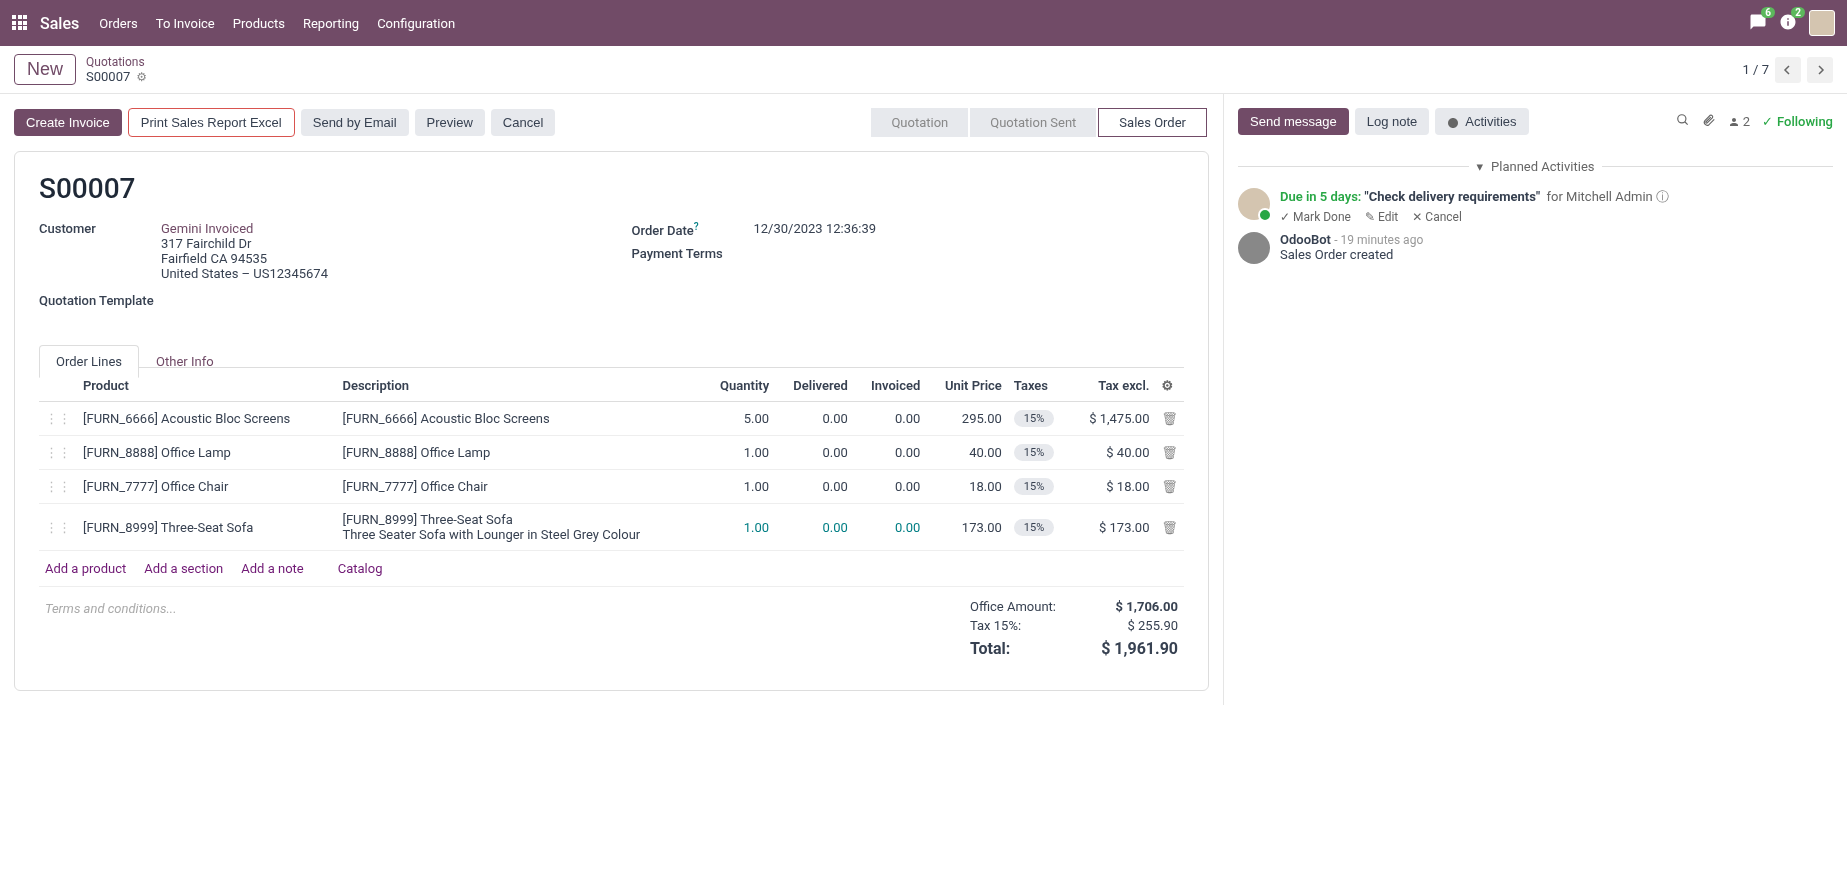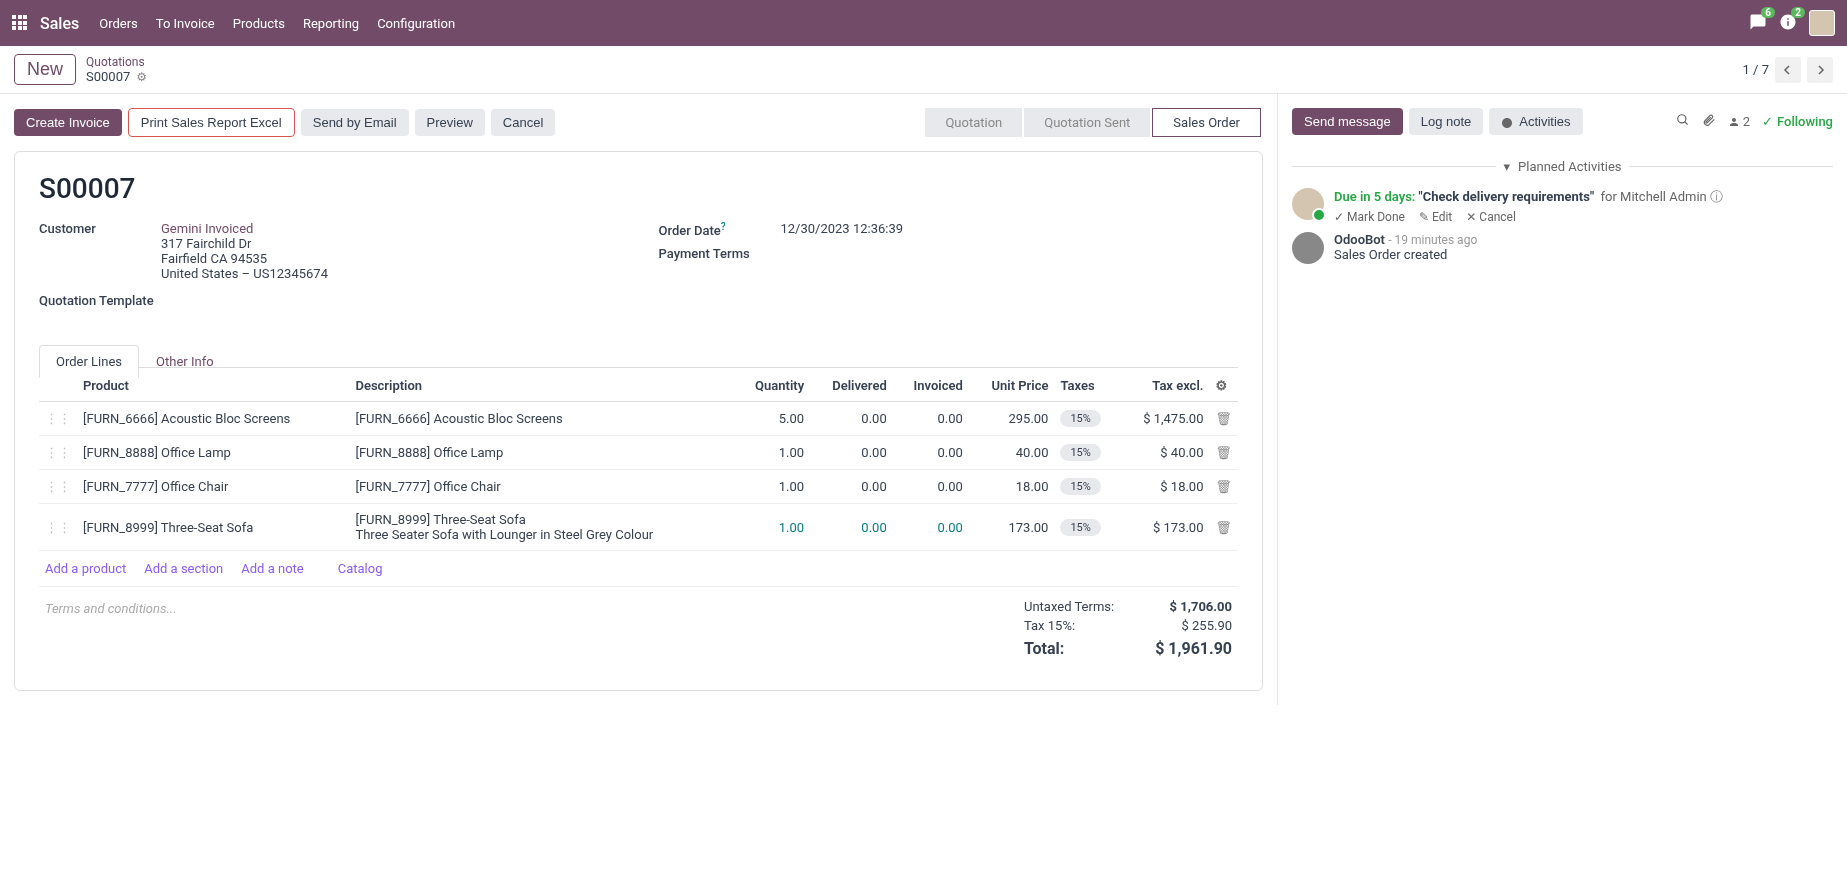--- a/index.html
+++ b/index.html
@@ -16,21 +16,21 @@
 .avatar { width: 26px; height: 26px; border-radius: 3px; background: #d4c5b0; cursor: pointer; border: 1px solid #fff; }
 .breadcrumb-bar { display: flex; align-items: center; padding: 8px 14px; border-bottom: 1px solid #e5e5e5; }
 .btn-new { border: 1px solid #714b67; color: #714b67; background: #fff; padding: 4px 12px; border-radius: 4px; font-size: 18px; cursor: pointer; margin-right: 10px; }
 .breadcrumb-text .bc-top { color: #714b67; font-size: 12px; cursor: pointer; }
 .breadcrumb-text .bc-bottom { color: #374151; font-size: 13px; display: flex; align-items: center; gap: 6px; }
 .gear-icon { color: #888; cursor: pointer; font-size: 12px; }
 .pager { margin-left: auto; display: flex; align-items: center; gap: 6px; }
 .pager-btn { width: 26px; height: 26px; background: #f1f1f1; border: none; border-radius: 3px; cursor: pointer; display: flex; align-items: center; justify-content: center; color: #666; }
 .content-wrapper { display: flex; }
 .main-panel { flex: 1; padding: 0 14px 14px 14px; min-width: 0; }
-.side-panel { width: 570px; border-left: 1px solid #e5e5e5; padding: 0 14px 14px 14px; }
+.side-panel { width: 624px; border-left: 1px solid #e5e5e5; padding: 0 14px 14px 14px; }
 .action-bar { display: flex; align-items: center; margin: 14px 0; gap: 6px; }
 .btn { padding: 6px 12px; border-radius: 4px; font-size: 13px; cursor: pointer; border: none; }
 .btn-primary { background: #714b67; color: #fff; }
 .btn-secondary { background: #e7e9ed; color: #374151; }
 .btn-highlight { background: #fff; border: 1px solid #d9534f; color: #374151; }
 .status-arrows { margin-left: auto; display: flex; }
 .arrow-step { padding: 6px 20px; background: #e7e9ed; color: #888; position: relative; margin-right: 2px; font-size: 13px; display:flex; align-items:center; }
 .arrow-step.active { background: #fff; color: #374151; border: 1px solid #714b67; }
 .form-sheet { background: #fff; border: 1px solid #ddd; border-radius: 6px; padding: 20px 24px; }
 .form-title { font-size: 28px; font-weight: 500; margin-bottom: 16px; color: #1f2937; }
@@ -44,21 +44,21 @@
 .tab { padding: 8px 16px; cursor: pointer; color: #714b67; font-size: 13px; border: 1px solid transparent; border-bottom: none; position: relative; top: 11px; }
 .tab.active { border: 1px solid #ddd; border-bottom: 1px solid #fff; background: #fff; color: #374151; border-radius: 4px 4px 0 0; }
 table.order-lines { width: 100%; border-collapse: collapse; font-size: 13px; margin-top: 2px; }
 table.order-lines th { text-align: left; padding: 8px 6px; font-weight: 600; border-bottom: 1px solid #ddd; color: #374151; white-space: nowrap; }
 table.order-lines th.num { text-align: right; }
 table.order-lines td { padding: 8px 6px; border-bottom: 1px solid #eee; vertical-align: middle; }
 table.order-lines td.num { text-align: right; }
 .drag-handle { color: #bbb; cursor: grab; }
 .tax-chip { background: #e7e9ed; border-radius: 12px; padding: 2px 10px; font-size: 11px; display: inline-block; }
 .trash-icon { color: #888; cursor: pointer; }
-.link-text { color: #8b5cf6; cursor: pointer; }
+.link-text { color: #701a75; cursor: pointer; }
 .bottom-links { padding: 10px 6px; display: flex; gap: 18px; }
 .total-row { display: flex; justify-content: space-between; padding: 2px 0; font-size: 13px; }
 .total-row.bold { font-weight: 700; font-size: 16px; padding-top: 4px; }
 .chatter-header { display: flex; align-items: center; gap: 6px; padding: 14px 0; }
 .chatter-right { margin-left: auto; display: flex; align-items: center; gap: 12px; color: #666; }
 .following { color: #28a745; font-weight: 500; display: flex; align-items: center; gap: 4px; }
 .section-divider { text-align: center; color: #666; font-size: 13px; margin: 10px 0; display: flex; align-items: center; gap: 8px; }
 .section-divider::before, .section-divider::after { content: ""; flex: 1; border-top: 1px solid #ddd; }
 .activity-item { display: flex; gap: 10px; padding: 4px 0; }
 .activity-avatar { width: 32px; height: 32px; border-radius: 50%; background: #d4c5b0; flex-shrink: 0; position: relative; }
@@ -276,21 +276,21 @@
         <span class="link-text">Add a product</span>
         <span class="link-text">Add a section</span>
         <span class="link-text">Add a note</span>
         <span class="link-text" style="margin-left:16px;">Catalog</span>
       </div>
 
       <div class="totals-container">
         <div class="terms-col">Terms and conditions...</div>
         <div class="totals-col">
           <div class="total-row">
-              <span>Untaxed Terms:</span>
+              <span>Office Amount:</span>
               <b>$ 1,706.00</b>
             </div>
           <div class="total-row">
               <span>Tax 15%:</span>
               <span>$ 255.90</span>
             </div>
           <div class="total-row bold">
               <span>Total:</span>
               <span>$ 1,961.90</span>
             </div>

